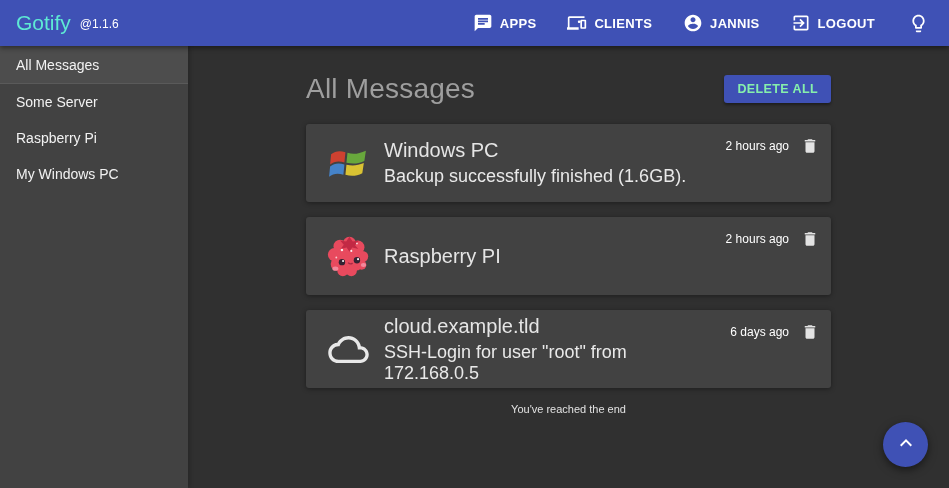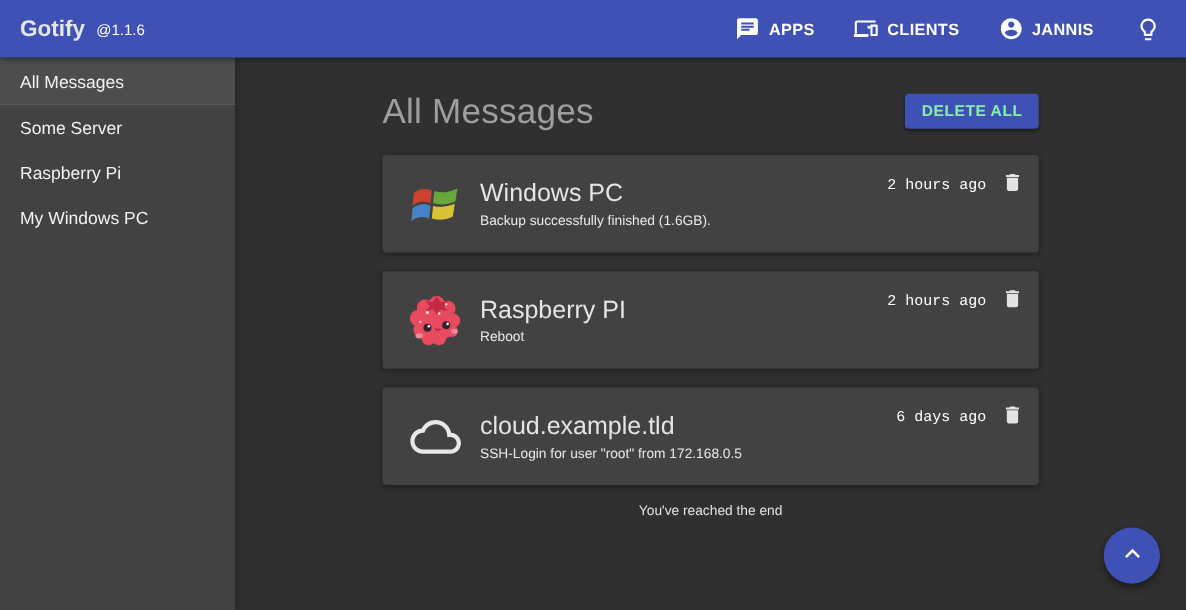--- a/index.html
+++ b/index.html
@@ -13,21 +13,21 @@
 
   
   .navbar {
     position:absolute; top:0; left:0; width:949px; height:46px;
     background:#3f51b5;
     display:flex; align-items:center;
     padding:0 16px;
     box-shadow:0 2px 5px rgba(0,0,0,.45);
     z-index:30;
   }
-  .brand { font-size:18px; font-weight:bold; color:#e5e5e5; }
+  .brand { font-size:21px; font-weight:normal; color:#5eead4; }
   .version { font-size:12px; font-weight:normal; margin-left:9px; margin-top:2px; color:#fff; }
   .nav-spacer { flex:1; }
   .nav-btn {
     display:flex; align-items:center; gap:7px;
     background:none; border:none; color:#fff; cursor:pointer;
     font-family:"Liberation Sans", sans-serif;
     font-size:13px; font-weight:bold; letter-spacing:.3px;
     margin-left:27px; padding:6px 2px;
   }
   .nav-btn svg { width:20px; height:20px; display:block; }
@@ -76,24 +76,24 @@
     background:#424242; border-radius:3px;
     box-shadow:0 1px 5px rgba(0,0,0,.4);
     height:78px; margin-bottom:15px;
     display:flex; align-items:center;
     padding:0 12px 0 20px;
   }
   .app-icon { width:45px; height:45px; flex:0 0 45px; margin-right:13px; }
   .app-icon svg { width:45px; height:45px; display:block; }
   .msg-text { flex:1; min-width:0; padding-right:120px; }
   .msg-title { font-size:20px; font-weight:400; color:#e5e5e5; line-height:1.15; }
-  .msg-body { font-size:11px; color:#e9e9e9; margin-top:4px; }
+  .msg-body { font-size:18px; color:#e9e9e9; margin-top:4px; }
   .msg-meta {
     position:absolute; top:13px; right:12px;
-    display:flex; align-items:flex-end; gap:12px;font-family:Liberation Mono, monospace;
+    display:flex; align-items:flex-start; gap:12px;
   }
   .msg-time { font-size:12px; color:#fff; margin-top:2px; }
   .trash-btn { background:none; border:none; padding:0; cursor:pointer; color:#e3e3e3; }
   .trash-btn svg { width:18px; height:18px; display:block; }
 
   .end-note { text-align:center; font-size:11px; color:#e2e2e2; margin-top:13px; }
 
   
   .fab {
     position:absolute; left:883px; top:422px;
@@ -134,20 +134,28 @@
 
   <button class="nav-btn">
     <span>
         <svg viewBox="0 0 24 24" fill="currentColor">
           <path d="M12 2C6.48 2 2 6.48 2 12s4.48 10 10 10 10-4.48 10-10S17.52 2 12 2zm0 3c1.66 0 3 1.34 3 3s-1.34 3-3 3-3-1.34-3-3 1.34-3 3-3zm0 14.2c-2.5 0-4.71-1.28-6-3.22.03-1.99 4-3.08 6-3.08 1.99 0 5.97 1.09 6 3.08-1.29 1.94-3.5 3.22-6 3.22z"></path>
         </svg>
       </span>
     <span>JANNIS</span>
   </button>
 
+  <button class="nav-btn">
+    <span>
+        <svg viewBox="0 0 24 24" fill="currentColor">
+          <path d="M10.09 15.59L11.5 17l5-5-5-5-1.41 1.41L12.67 11H3v2h9.67l-2.58 2.59zM19 3H5c-1.11 0-2 .9-2 2v4h2V5h14v14H5v-4H3v4c0 1.1.89 2 2 2h14c1.1 0 2-.9 2-2V5c0-1.1-.9-2-2-2z"></path>
+        </svg>
+      </span>
+    <span>LOGOUT</span>
+  </button>
 
   <button class="nav-btn bulb-btn">
     <span>
         <svg viewBox="0 0 24 24" fill="currentColor">
           <path d="M9 21c0 .55.45 1 1 1h4c.55 0 1-.45 1-1v-1H9v1zm3-19C8.14 2 5 5.14 5 9c0 2.38 1.19 4.47 3 5.74V17c0 .55.45 1 1 1h6c.55 0 1-.45 1-1v-2.26c1.81-1.27 3-3.36 3-5.74 0-3.86-3.14-7-7-7zm2.85 11.1l-.85.6V16h-4v-2.3l-.85-.6C7.8 12.16 7 10.63 7 9c0-2.76 2.24-5 5-5s5 2.24 5 5c0 1.63-.8 3.16-2.15 4.1z"></path>
         </svg>
       </span>
   </button>
 </header>
 
@@ -224,21 +232,20 @@
           <circle cx="33" cy="28" r="3.4" fill="#332333"></circle>
           <circle cx="18.2" cy="28.8" r="1.1" fill="#fff"></circle>
           <circle cx="34.2" cy="26.8" r="1.1" fill="#fff"></circle>
           <path d="M24 31 q2 1.6 4 .3" stroke="#a82a46" stroke-width="1.4" fill="none" stroke-linecap="round"></path>
           <ellipse cx="10" cy="37" rx="3.2" ry="2.3" fill="#f2899c"></ellipse>
           <ellipse cx="40" cy="33" rx="2.9" ry="2.1" fill="#f2899c"></ellipse>
         </svg>
       </div>
       <div class="msg-text">
         <div class="msg-title">Raspberry PI</div>
-        <div class="msg-body">Reboot</div>
       </div>
       <div class="msg-meta">
         <span class="msg-time">2 hours ago</span>
         <button class="trash-btn">
           <span><svg viewBox="0 0 24 24" fill="currentColor">
                 <path d="M6 19c0 1.1.9 2 2 2h8c1.1 0 2-.9 2-2V7H6v12zM19 4h-3.5l-1-1h-5l-1 1H5v2h14V4z"></path>
               </svg></span>
         </button>
       </div>
     </section>

